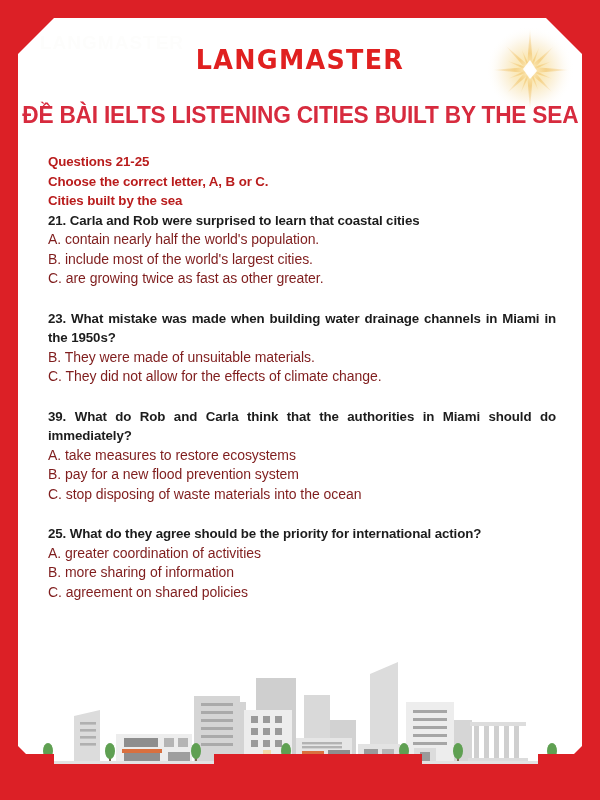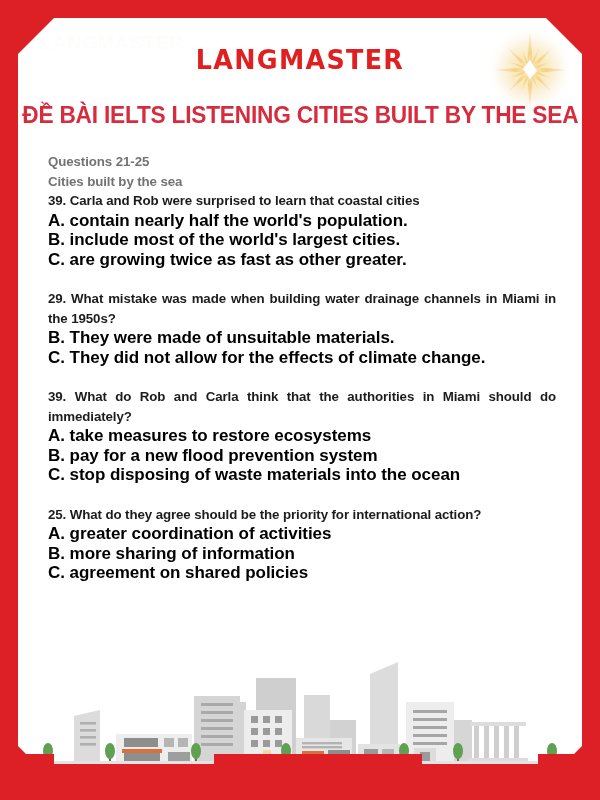--- a/index.html
+++ b/index.html
@@ -97,38 +97,38 @@
     width: 508px;
     color: #3d3d3d;
   }
 
   .block { margin-bottom: 20px; }
   .block:first-child { margin-bottom: 0; }
 
   .lead {
     font-size: 13.3px;
     font-weight: 700;
-    color: #737373;
+    color: #b91c1c;
     line-height: 19.5px;
     letter-spacing: -0.1px;
   }
 
   .qtext {
     font-size: 13.3px;
     font-weight: 700;
     color: #1c1c1c;
     line-height: 19.5px;
     letter-spacing: -0.1px;
   }
   .qtext.justify { text-align: justify; text-align-last: left; }
 
   .opt {
-    font-size: 17px;
-    font-weight: 700;
-    color: #000000;
+    font-size: 14px;
+    font-weight: 400;
+    color: #7f1d1d;
     line-height: 19.5px;
     letter-spacing: -0.05px;
   }
 
   
   #cityscape {
     position: absolute;
     left: 0;
     bottom: 0;
     width: 564px;
@@ -226,33 +226,34 @@
   </svg>
 
   <div id="brand">LANGMASTER</div>
 
   <div id="page-title">ĐỀ BÀI IELTS LISTENING CITIES BUILT BY THE SEA</div>
 
   <div id="content">
 
     <div class="block">
       <div class="lead">Questions 21-25</div>
+      <div class="lead">Choose the correct letter, A, B or C.</div>
       <div class="lead">Cities built by the sea</div>
     </div>
 
     <div class="block">
-      <div class="qtext">39. Carla and Rob were surprised to learn that coastal cities</div>
+      <div class="qtext">21. Carla and Rob were surprised to learn that coastal cities</div>
       <div class="opt">A. contain nearly half the world's population.</div>
       <div class="opt">B. include most of the world's largest cities.</div>
       <div class="opt">C. are growing twice as fast as other greater.</div>
     </div>
 
 
     <div class="block">
-      <div class="qtext justify">29. What mistake was made when building water drainage channels in Miami in the 1950s?</div>
+      <div class="qtext justify">23. What mistake was made when building water drainage channels in Miami in the 1950s?</div>
       <div class="opt">B. They were made of unsuitable materials.</div>
       <div class="opt">C. They did not allow for the effects of climate change.</div>
     </div>
 
     <div class="block">
       <div class="qtext justify">39. What do Rob and Carla think that the authorities in Miami should do immediately?</div>
       <div class="opt">A. take measures to restore ecosystems</div>
       <div class="opt">B. pay for a new flood prevention system</div>
       <div class="opt">C. stop disposing of waste materials into the ocean</div>
     </div>

